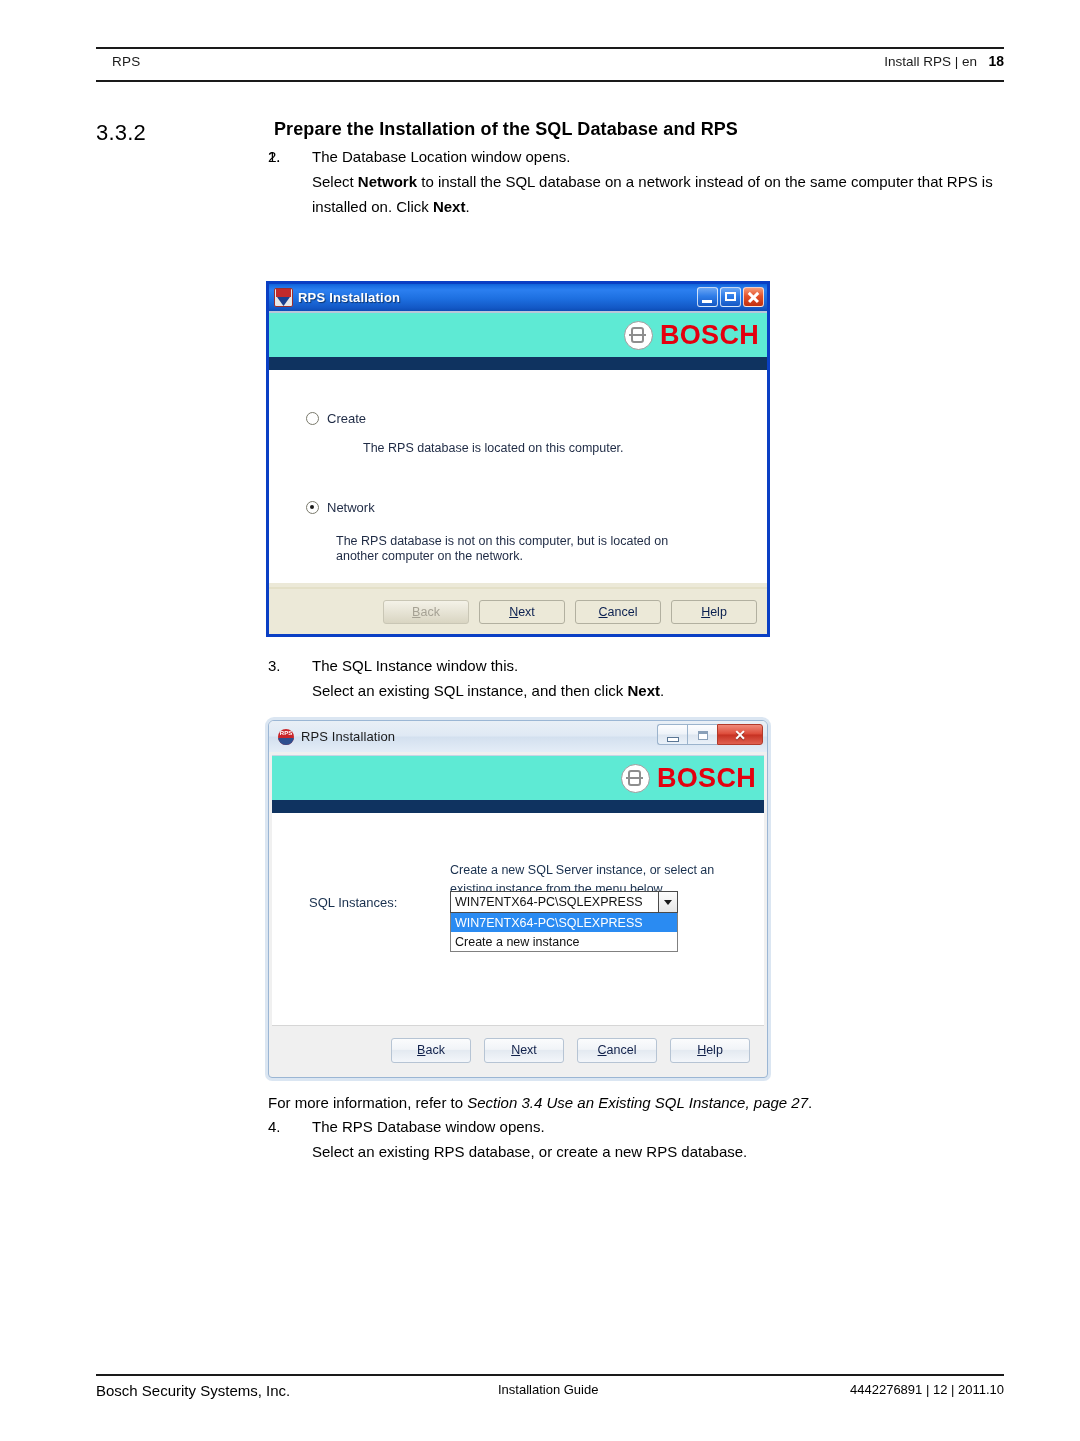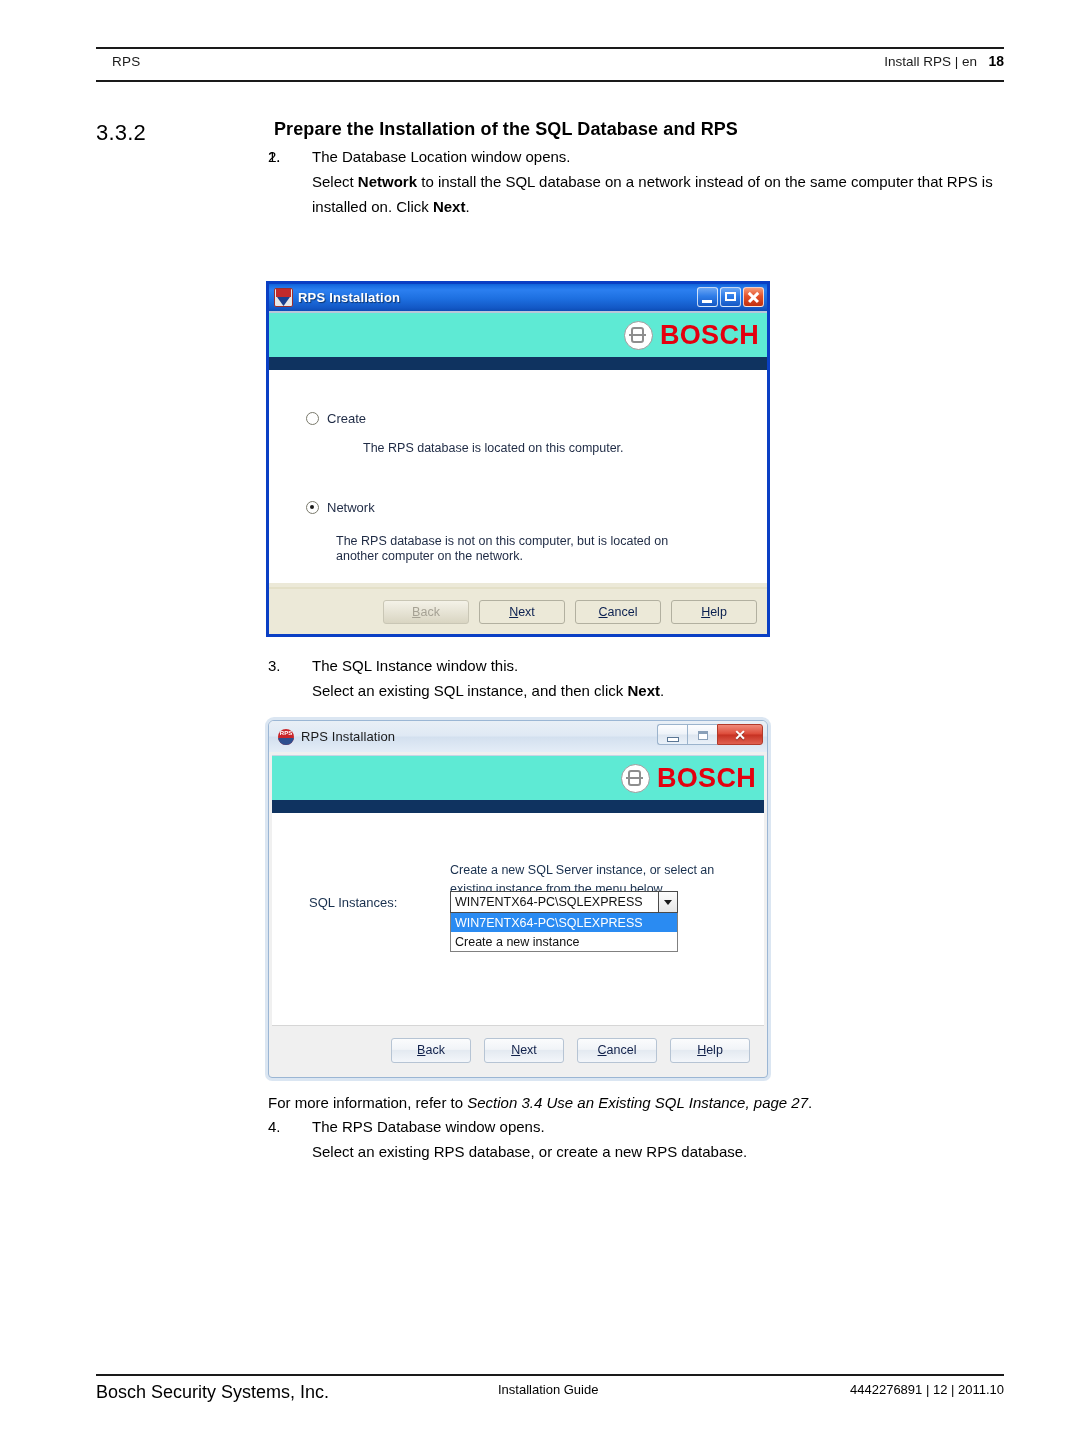--- a/index.html
+++ b/index.html
@@ -544,21 +544,21 @@
   
   .ftr-rule {
     position: absolute;
     left: 96px; top: 1374px;
     width: 908px; height: 2px;
     background: #1a1a1a;
   }
   .ftr-left {
     position: absolute;
     left: 96px; top: 1382px;
-    font-size: 18px;
+    font-size: 15px;
   }
   .ftr-center {
     position: absolute;
     left: 498px; top: 1382px;
     font-size: 13px;
   }
   .ftr-right {
     position: absolute;
     right: 76px; top: 1382px;
     font-size: 13px;

